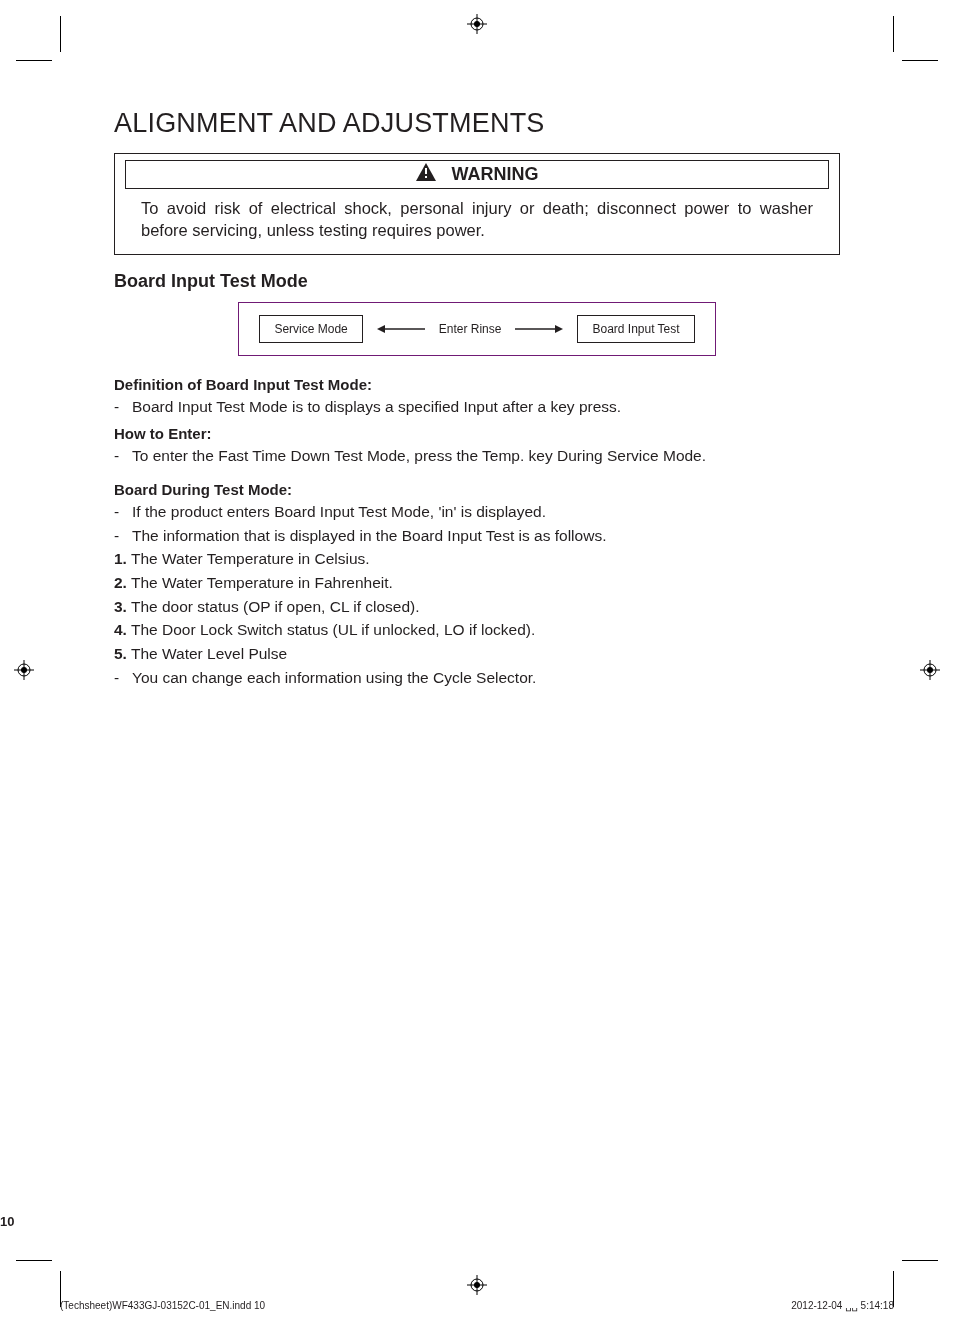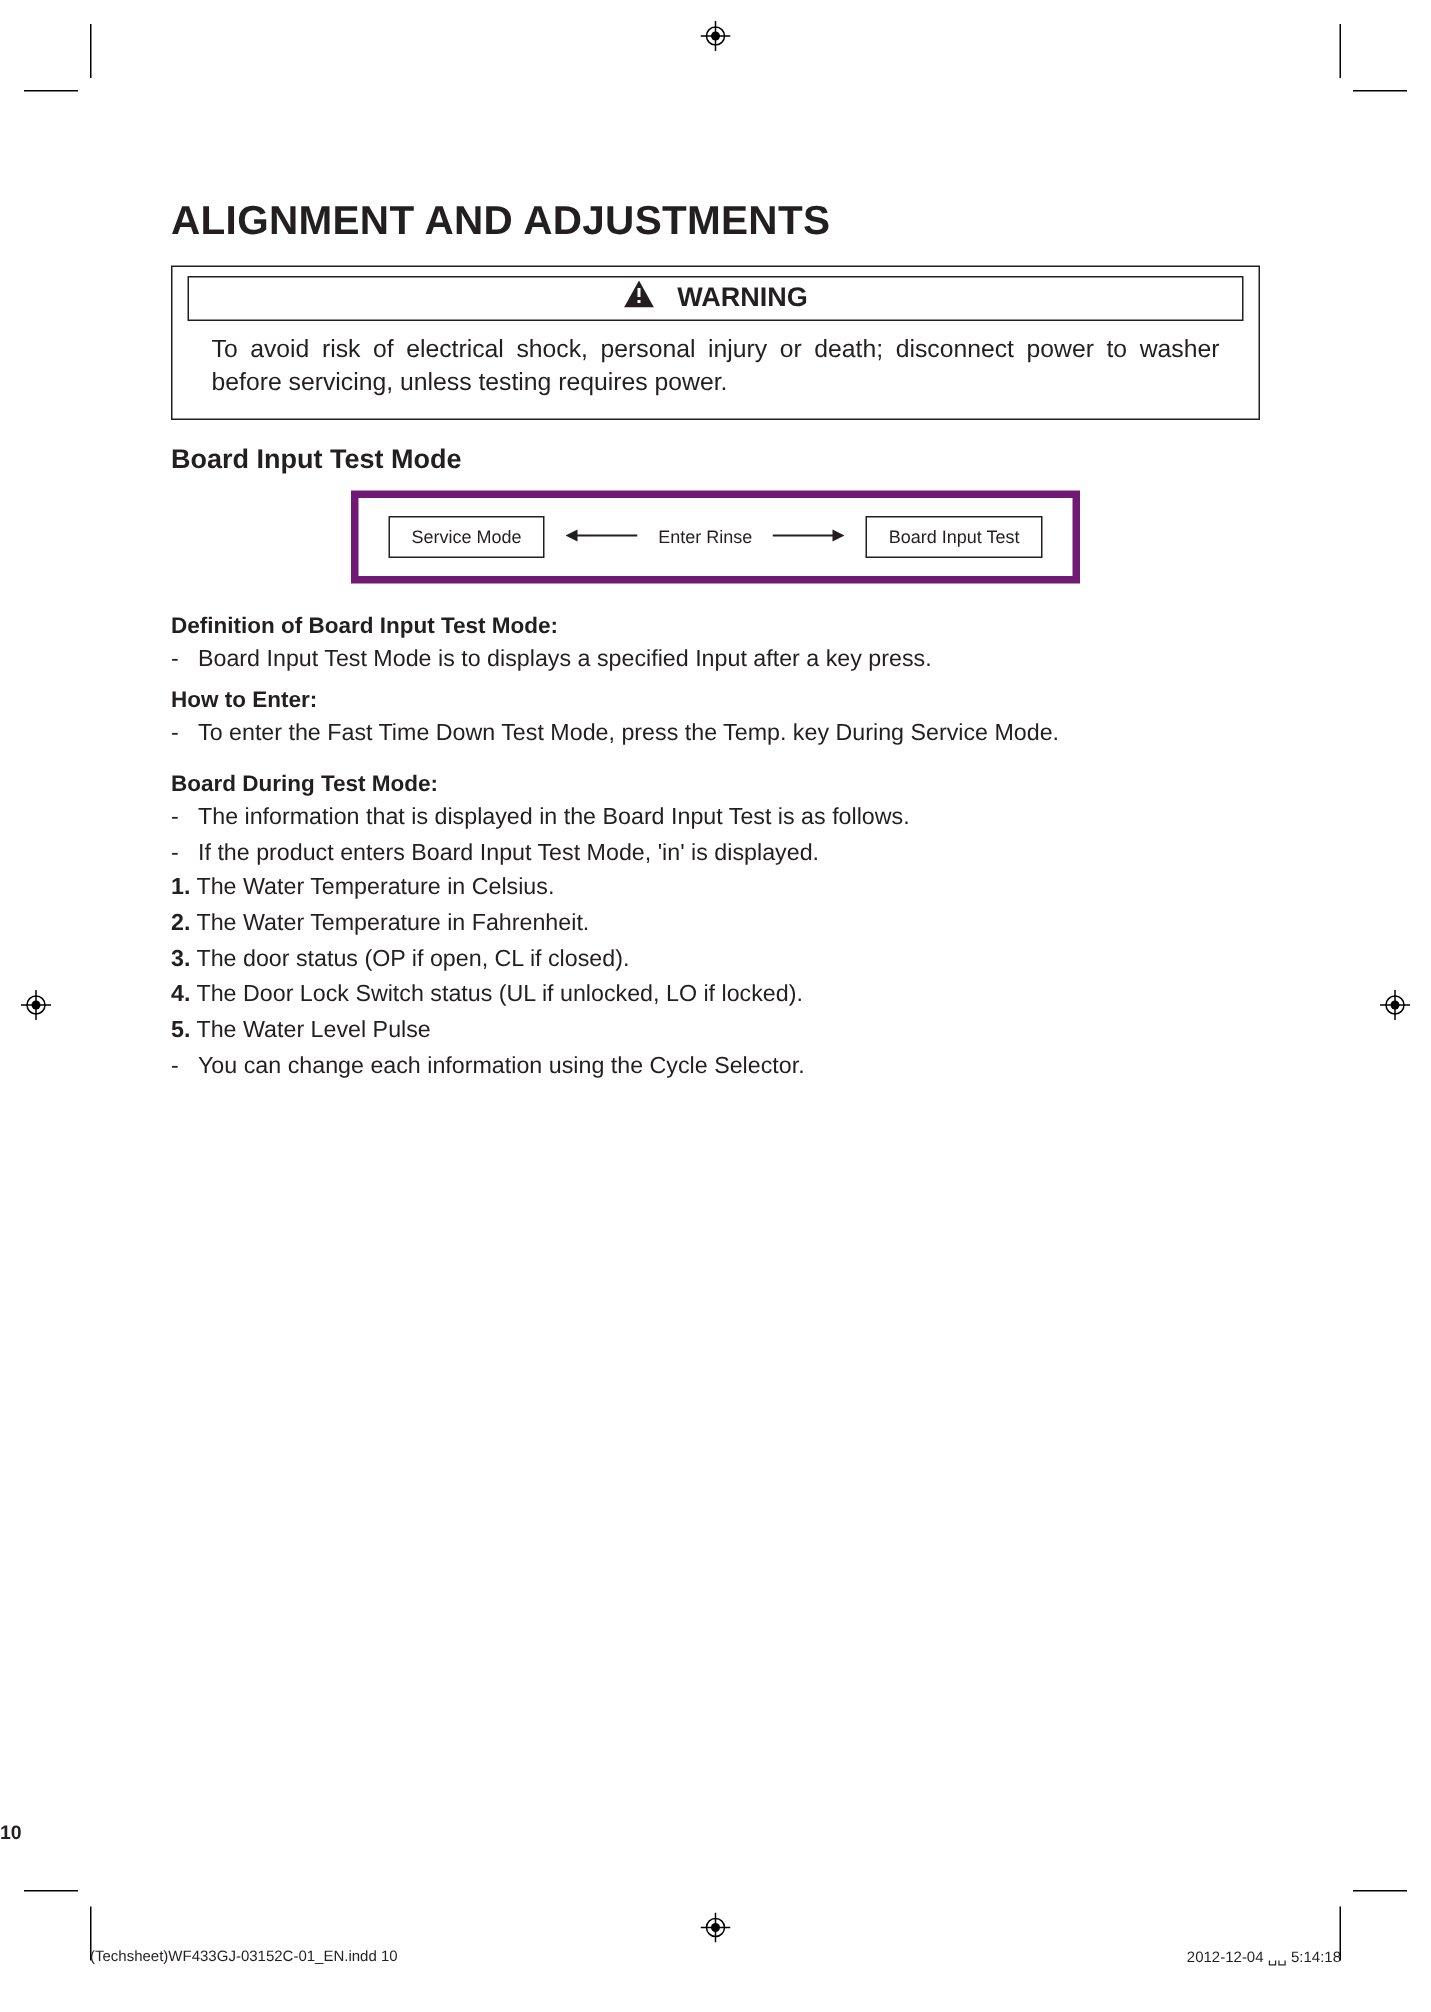--- a/index.html
+++ b/index.html
@@ -31,24 +31,23 @@
     .crop-br-h { bottom: 80px; right: 16px; width: 36px; height: 1px; }
     .crop-br-v { bottom: 34px; right: 60px; width: 1px; height: 36px; }
     .page {
       position: absolute;
       left: 114px;
       top: 108px;
       width: 726px;
     }
     .title {
       font-size: 27px;
-      font-weight: 700;
+      font-weight: 400;
       letter-spacing: 0.2px;
       margin-bottom: 14px;
-      margin-top: 24px;
     }
     .warning-box {
       border: 1px solid #231f20;
       padding: 6px 10px 12px 10px;
       margin-bottom: 16px;
     }
     .warning-header {
       border: 1px solid #231f20;
       margin: 0 auto 8px auto;
       display: flex;
@@ -71,21 +70,21 @@
       font-size: 18px;
       font-weight: 700;
       margin-bottom: 10px;
     }
     .flow-wrap {
       display: flex;
       justify-content: center;
       margin-bottom: 20px;
     }
     .flow-frame {
-      border: 5px solid #701a75;
+      border: 1px solid #701a75;
       padding: 12px 20px;
       display: flex;
       align-items: center;
       gap: 14px;
     }
     .flow-box {
       border: 1px solid #231f20;
       padding: 6px 14px;
       font-size: 12px;
       white-space: nowrap;
@@ -212,22 +211,22 @@
     </div>
   </div>
 
   <div class="sub-title">Definition of Board Input Test Mode:</div>
   <div class="body-line"><span class="dash">-</span><span>Board Input Test Mode is to displays a specified Input after a key press.</span></div>
 
   <div class="sub-title">How to Enter:</div>
   <div class="body-line"><span class="dash">-</span><span>To enter the Fast Time Down Test Mode, press the Temp. key During Service Mode.</span></div>
 
   <div class="sub-title" style="margin-top:14px">Board During Test Mode:</div>
+  <div class="body-line"><span class="dash">-</span><span>If the product enters Board Input Test Mode, 'in' is displayed.</span></div>
   <div class="body-line"><span class="dash">-</span><span>The information that is displayed in the Board Input Test is as follows.</span></div>
-  <div class="body-line"><span class="dash">-</span><span>If the product enters Board Input Test Mode, 'in' is displayed.</span></div>
   <div class="body-line"><span class="num">1.</span> <span>The Water Temperature in Celsius.</span></div>
   <div class="body-line"><span class="num">2.</span> <span>The Water Temperature in Fahrenheit.</span></div>
   <div class="body-line"><span class="num">3.</span> <span>The door status (OP if open, CL if closed).</span></div>
   <div class="body-line"><span class="num">4.</span> <span>The Door Lock Switch status (UL if unlocked, LO if locked).</span></div>
   <div class="body-line"><span class="num">5.</span> <span>The Water Level Pulse</span></div>
   <div class="body-line"><span class="dash">-</span><span>You can change each information using the Cycle Selector.</span></div>
 </div>
 
 <div class="pagenum-abs">10</div>
 

